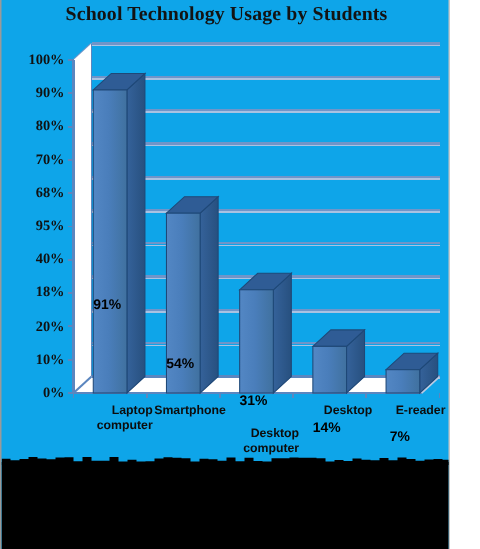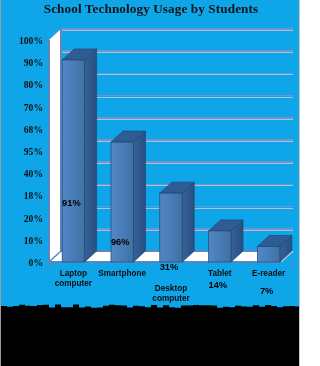--- a/index.html
+++ b/index.html
@@ -64,21 +64,21 @@
     font-weight: bold;
     font-size: 9.6px;
     color: #111111;
     transform: translateY(-50%);
     white-space: nowrap;
   }
 
   
   .xtick {
     position: absolute;
-    text-align: center;
+    text-align: right;
     font-family: "Liberation Sans", sans-serif;
     font-weight: bold;
     font-size: 8.2px;
     line-height: 10.2px;
     color: #0d0d0d;
     transform: translateX(-50%);
   }
 
   
   .datalabel {
@@ -231,26 +231,26 @@
         <div class="ytick" style="top: 128.8px;">68%</div>
         <div class="ytick" style="top: 106.6px;">70%</div>
         <div class="ytick" style="top: 84.4px;">80%</div>
         <div class="ytick" style="top: 62.2px; font-family: Liberation Serif, serif;">90%</div>
         <div class="ytick" style="top: 40px; padding-left: 32px;">100%</div>
       </div>
     <div id="xtick-layer">
         <div class="xtick" style="left: 72.4px; top: 269px; width: 56.8px;">Laptop computer</div>
         <div class="xtick" style="left: 121.2px; top: 269px; width: 56.8px;">Smartphone</div>
         <div class="xtick" style="left: 170px; top: 284px; width: 56.8px;">Desktop computer</div>
-        <div class="xtick" style="left: 218.8px; top: 269px; width: 56.8px;">Tablet</div>
+        <div class="xtick" style="left: 218.8px; top: 269px; width: 56.8px;">Desktop</div>
         <div class="xtick" style="left: 267.6px; top: 269px; width: 56.8px;">E-reader</div>
       </div>
     <div id="datalabel-layer">
         <div class="datalabel" style="left: 70.4px; top: 167.03px;">91%</div>
-        <div class="datalabel" style="left: 119.2px; top: 206.458px;">96%</div>
+        <div class="datalabel" style="left: 119.2px; top: 206.458px;">54%</div>
         <div class="datalabel" style="left: 168px; top: 230.966px;">31%</div>
         <div class="datalabel" style="left: 216.8px; top: 249.082px;">14%</div>
         <div class="datalabel" style="left: 265.6px; top: 255px;">7%</div>
       </div>
   </div>
 
   <div id="black-strip">
     <svg id="black-strip-edge" width="300" height="6" viewBox="0 0 300 6" preserveAspectRatio="none">
         <path d="M0,6 L0,1.8894204723144137 L6,1.8894204723144137 L6,2.8423525622311305 L12,2.8423525622311305 L12,2.0646653967696897 L18,2.0646653967696897 L18,0.6413055469161923 L24,0.6413055469161923 L24,1.6490063964136112 L30,1.6490063964136112 L30,2.106550396269607 L36,2.106550396269607 L36,1.0163403053689368 L42,1.0163403053689368 L42,0.8709545458501031 L48,0.8709545458501031 L48,3.5614089681397636 L54,3.5614089681397636 L54,0.6084056864268401 L60,0.6084056864268401 L60,3.129171672960719 L66,3.129171672960719 L66,3.1812651850301243 L72,3.1812651850301243 L72,0.6231674221953654 L78,0.6231674221953654 L78,3.61109082831035 L84,3.61109082831035 L84,2.5709936584226676 L90,2.5709936584226676 L90,3.703188693903529 L96,3.703188693903529 L96,3.5696208679224095 L102,3.5696208679224095 L102,1.6442101769697874 L108,1.6442101769697874 L108,0.8431564620919776 L114,0.8431564620919776 L114,1.2093476068195823 L120,1.2093476068195823 L120,1.4280838999848244 L126,1.4280838999848244 L126,3.5961185212276603 L132,3.5961185212276603 L132,1.8220201041722417 L138,1.8220201041722417 L138,2.2129323974767203 L144,2.2129323974767203 L144,3.147524183693431 L150,3.147524183693431 L150,0.9445789747928348 L156,0.9445789747928348 L156,3.5794780468318517 L162,3.5794780468318517 L162,1.2312554158276807 L168,1.2312554158276807 L168,3.331698552572554 L174,3.331698552572554 L174,3.712942494504749 L180,3.712942494504749 L180,1.5072373518034636 L186,1.5072373518034636 L186,1.4358784718368618 L192,1.4358784718368618 L192,1.037718634333448 L198,1.037718634333448 L198,1.1836140374677218 L204,1.1836140374677218 L204,1.125273576411435 L210,1.125273576411435 L210,1.4239766149493 L216,1.4239766149493 L216,3.6841667037208916 L222,3.6841667037208916 L222,2.7151693958245984 L228,2.7151693958245984 L228,3.3191234015373468 L234,3.3191234015373468 L234,1.6916650166112204 L240,1.6916650166112204 L240,2.574151465195592 L246,2.574151465195592 L246,2.8418822100022085 L252,2.8418822100022085 L252,1.2714047278648284 L258,1.2714047278648284 L258,2.7987547634547667 L264,2.7987547634547667 L264,1.0017635824398496 L270,1.0017635824398496 L270,2.01412332226316 L276,2.01412332226316 L276,3.1581969449754883 L282,3.1581969449754883 L282,2.321581855008823 L288,2.321581855008823 L288,1.9630082801590296 L294,1.9630082801590296 L294,2.4716188754581063 L300,2.4716188754581063 L300,2.8453234488157566 L306,2.8453234488157566 L300,6 Z" fill="#000000"></path>
       </svg>

